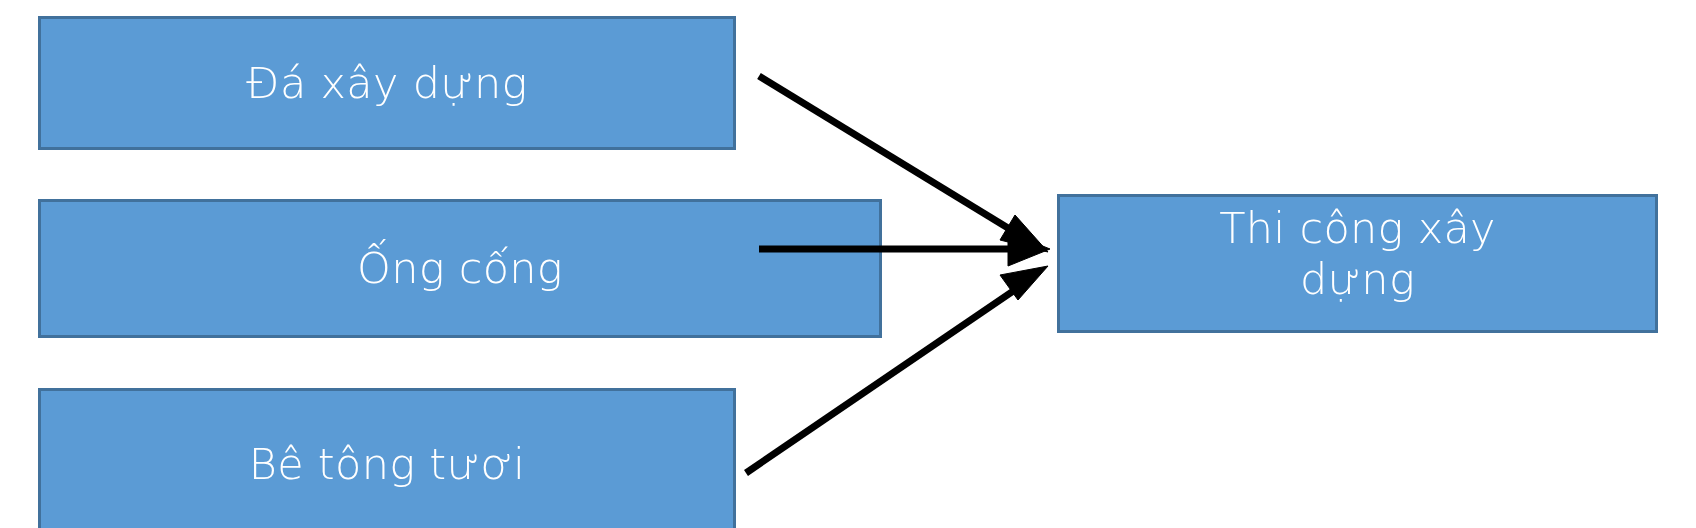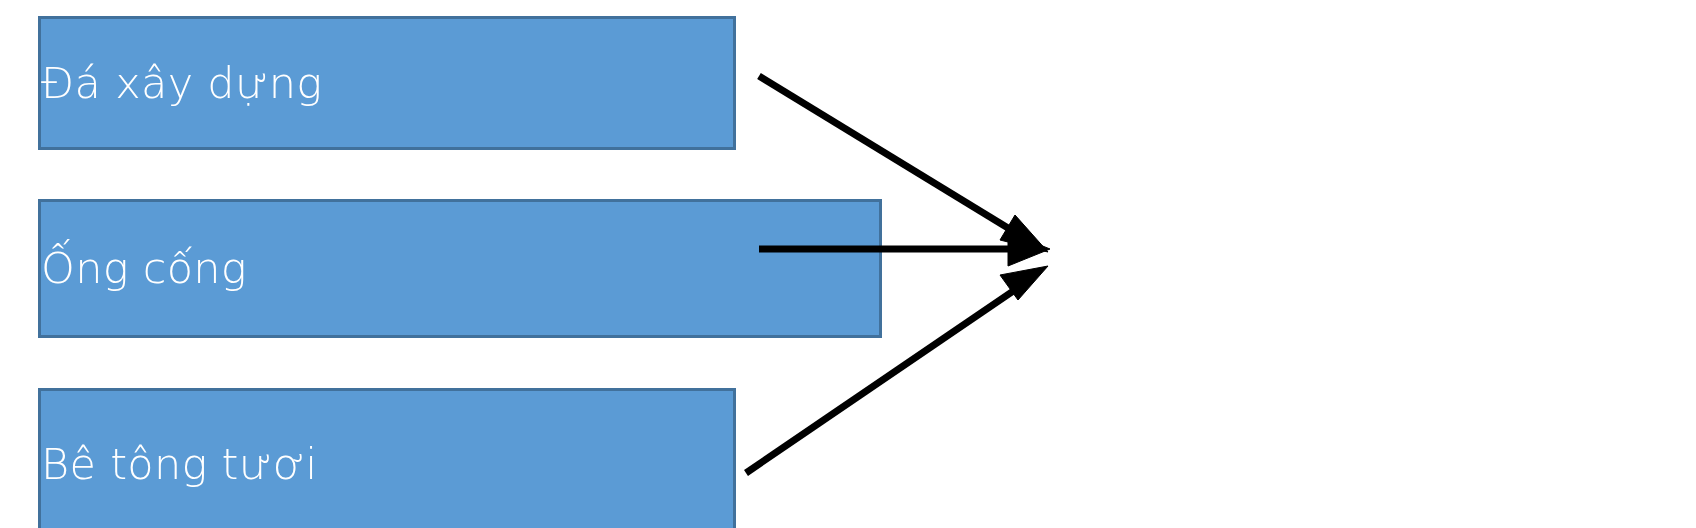--- a/index.html
+++ b/index.html
@@ -17,20 +17,21 @@
     background: #ffffff;
     overflow: hidden;
   }
   .node {
     position: absolute;
     box-sizing: border-box;
     background: #5b9bd5;
     border: 3px solid #41719c;
     display: flex;
     align-items: center;
+    justify-content: center;
     text-align: center;
   }
   .node .label {
     color: #ffffff;
     font-family: "DejaVu Sans", sans-serif;
     font-weight: 300;
     font-size: 43px;
     line-height: 1.18;
     letter-spacing: 0.3px;
     white-space: pre-line;
@@ -67,20 +68,24 @@
   </div>
 
   <div class="node" id="node-ong-cong">
     <span class="label">Ống cống</span>
   </div>
 
   <div class="node" id="node-be-tong-tuoi">
     <span class="label">Bê tông tươi</span>
   </div>
 
+  <div class="node" id="node-thi-cong-xay-dung">
+    <span class="label">Thi công xây
+dựng</span>
+  </div>
 
   <svg id="arrows" viewBox="0 0 1696 528" width="1696" height="528">
     <g fill="#000000" stroke="#000000">
 
       <g>
         <line x1="759" y1="76" x2="1026" y2="239" stroke-width="7" stroke-linecap="butt"></line>
         <polygon points="1048,252 1000,240 1015,215"></polygon>
       </g>
 
       <g>

